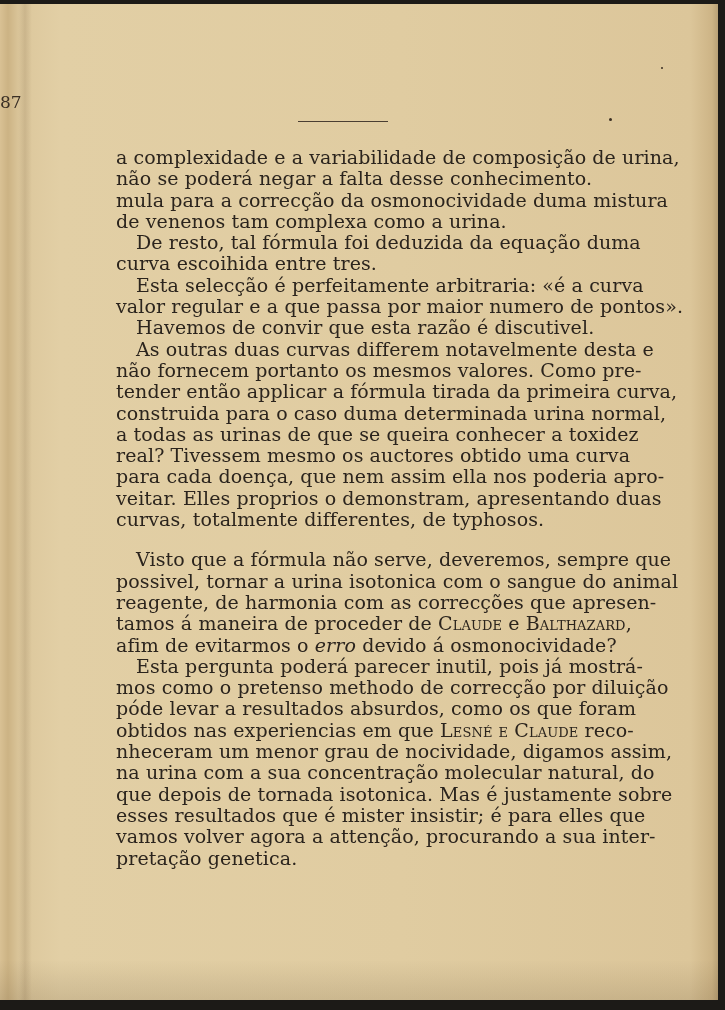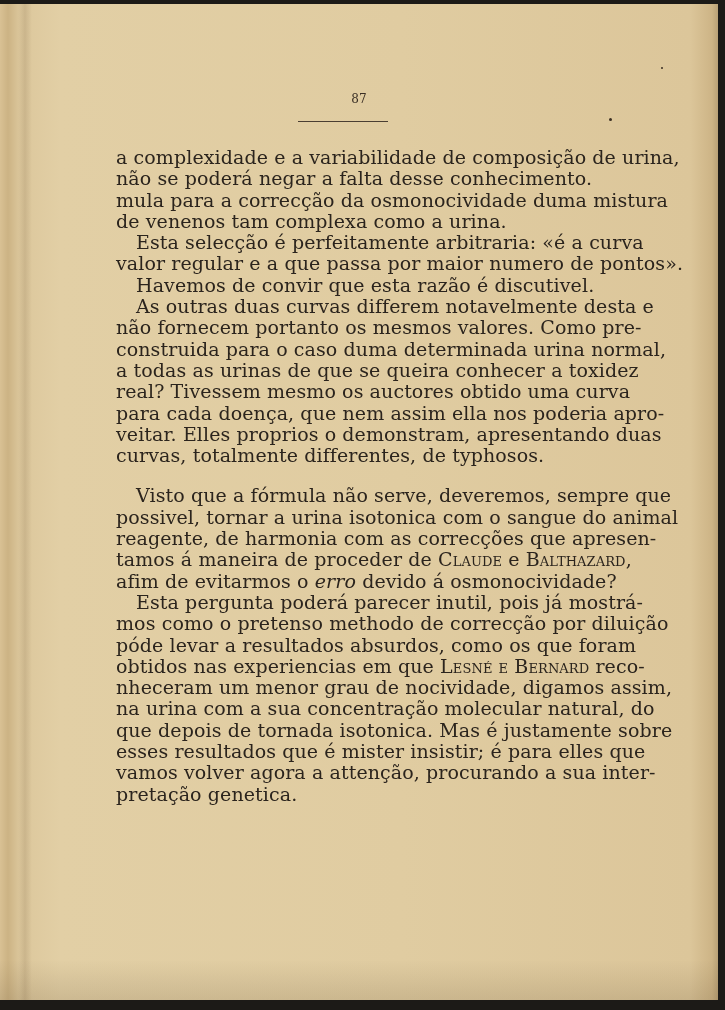--- a/index.html
+++ b/index.html
@@ -16,22 +16,21 @@
   .page::before {
     content: ""; position: absolute; left: 18px; top: 0; width: 14px; height: 100%;
     background: linear-gradient(90deg, rgba(120,95,60,0.0), rgba(120,95,60,0.18), rgba(120,95,60,0.0));
   }
   .page::after {
     content: ""; position: absolute; left: 0; right: 0; bottom: 0; height: 40px;
     background: linear-gradient(180deg, rgba(0,0,0,0), rgba(80,60,35,0.15));
   }
   .folio {
     position: absolute; left: 0; width: 718px; top: 88px;
-    text-align: center;
-    font-family: "DejaVu Serif", serif; font-size: 12px; color: #3a2f25;
+    font-family: "DejaVu Serif", serif; font-size: 17px; color: #3a2f25;
   }
   .rule {
     position: absolute; left: 298px; top: 117px; width: 90px; height: 1px;
     background: #4a3e32;
   }
   .text {
     position: absolute; left: 116px; top: 143px; width: 460px;
     font-family: "DejaVu Serif", serif; font-size: 19px; line-height: 21.3px;
     color: #2b241d;
     text-align: justify;
@@ -60,33 +59,38 @@
     <div>
       <span class="line">a complexidade e a variabilidade de composição de urina,</span>
       <span class="line last">não se poderá negar a falta desse conhecimento.</span>
     </div>
 
     <div>
       <span class="line">mula para a correcção da osmonocividade duma mistura</span>
       <span class="line last">de venenos tam complexa como a urina.</span>
     </div>
 
+    <div>
+      <span class="line indent">De resto, tal fórmula foi deduzida da equação duma</span>
+      <span class="line last">curva escoihida entre tres.</span>
+    </div>
 
     <div>
       <span class="line indent">Esta selecção é perfeitamente arbitraria: «é a curva</span>
       <span class="line">valor regular e a que passa por maior numero de pontos».</span>
     </div>
 
     <div>
       <span class="line indent last">Havemos de convir que esta razão é discutivel.</span>
     </div>
 
     <div>
       <span class="line indent">As outras duas curvas differem notavelmente desta e</span>
       <span class="line">não fornecem portanto os mesmos valores. Como pre-</span>
+      <span class="line">tender então applicar a fórmula tirada da primeira curva,</span>
       <span class="line">construida para o caso duma determinada urina normal,</span>
       <span class="line">a todas as urinas de que se queira conhecer a toxidez</span>
       <span class="line">real? Tivessem mesmo os auctores obtido uma curva</span>
       <span class="line">para cada doença, que nem assim ella nos poderia apro-</span>
       <span class="line">veitar. Elles proprios o demonstram, apresentando duas</span>
       <span class="line last">curvas, totalmente differentes, de typhosos.</span>
     </div>
 
     <div class="gap"></div>
 
@@ -95,21 +99,21 @@
       <span class="line">possivel, tornar a urina isotonica com o sangue do animal</span>
       <span class="line">reagente, de harmonia com as correcções que apresen-</span>
       <span class="line"><span>tamos á maneira de proceder de </span><span class="sc">Claude</span><span> e </span><span class="sc">Balthazard</span><span>,</span></span>
       <span class="line last"><span>afim de evitarmos o </span><em>erro</em><span> devido á osmonocividade?</span></span>
     </div>
 
     <div>
       <span class="line indent">Esta pergunta poderá parecer inutil, pois já mostrá-</span>
       <span class="line">mos como o pretenso methodo de correcção por diluição</span>
       <span class="line">póde levar a resultados absurdos, como os que foram</span>
-      <span class="line"><span>obtidos nas experiencias em que </span><span class="sc">Lesné e Bernard</span><span> reco-</span></span>
+      <span class="line"><span>obtidos nas experiencias em que </span><span class="sc">Lesné e Claude</span><span> reco-</span></span>
       <span class="line">nheceram um menor grau de nocividade, digamos assim,</span>
       <span class="line">na urina com a sua concentração molecular natural, do</span>
       <span class="line">que depois de tornada isotonica. Mas é justamente sobre</span>
       <span class="line">esses resultados que é mister insistir; é para elles que</span>
       <span class="line">vamos volver agora a attenção, procurando a sua inter-</span>
       <span class="line last">pretação genetica.</span>
     </div>
   </div>
 </div>
 

